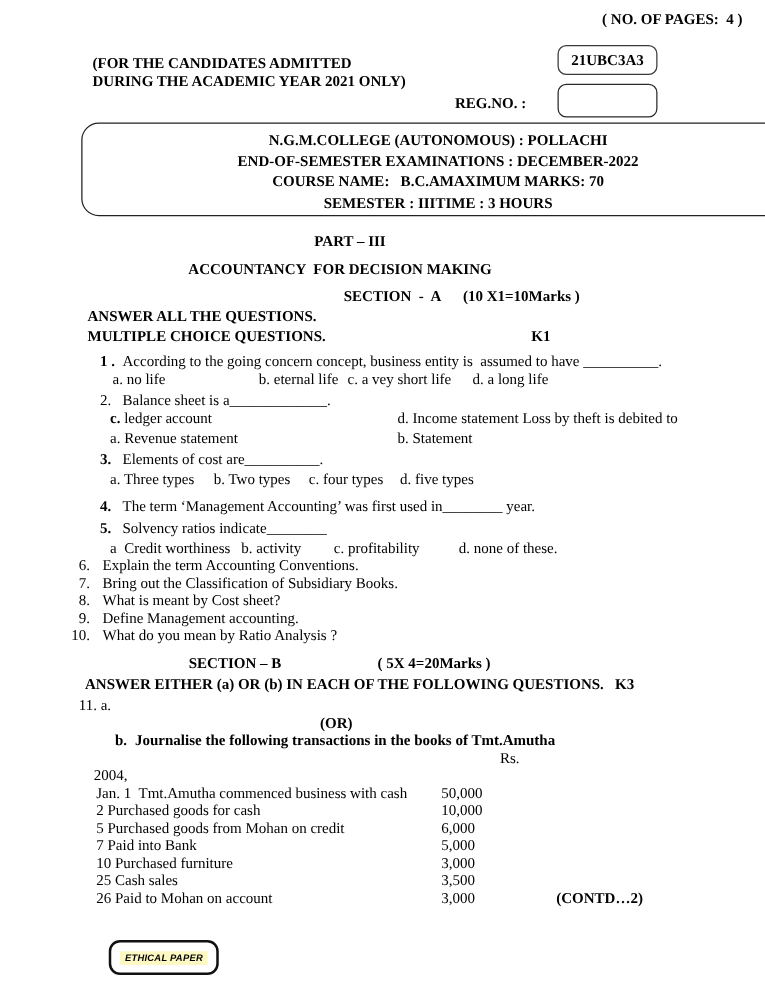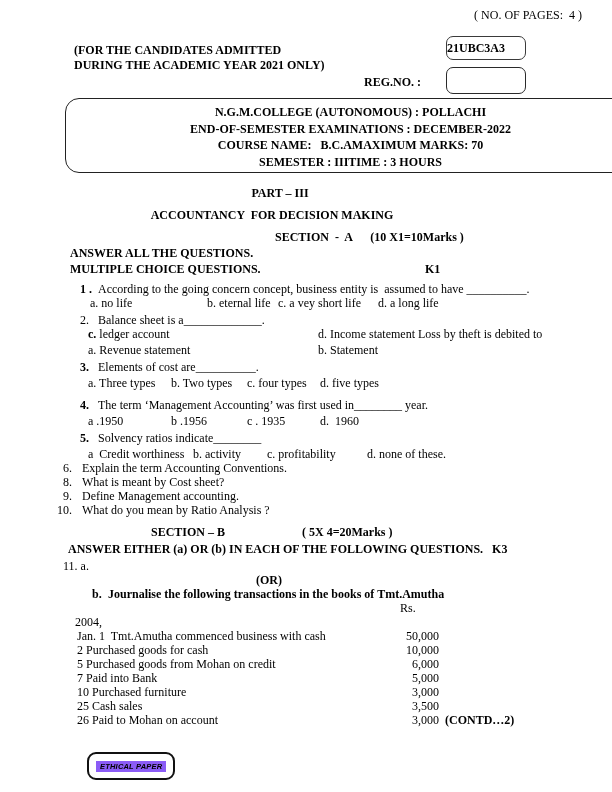--- a/index.html
+++ b/index.html
@@ -5,26 +5,26 @@
   html,body { margin:0; padding:0; background:#e8e8e8; }
   .page {
     position:relative; width:612px; height:792px; margin:0 auto;
     background:#ffffff; color:#000;
     font-family:"Liberation Serif", serif; font-size:12px; line-height:14px;
     overflow:hidden;
   }
   [data-bind] { white-space:pre; }
   .b { font-weight:bold; }
   
-  .no-pages { position:absolute; top:8px; right:30px; font-weight:normal; }
+  .no-pages { position:absolute; top:8px; right:18px; font-weight:bold; }
   .cand-note { position:absolute; left:74px; top:43px; font-weight:bold; line-height:14.5px; }
   .code-box {
     position:absolute; left:446px; top:36px; width:78px; height:22px;
     border:1.7px solid #3a3a3a; border-radius:7px;
-    display:flex; align-items:center; font-weight:bold;
+    display:flex; align-items:center; justify-content:center; font-weight:bold;
   }
   .reg-label { position:absolute; left:364px; top:75px; font-weight:bold; }
   .reg-box {
     position:absolute; left:446px; top:67px; width:78px; height:25px;
     border:1.4px solid #2a2a2a; border-radius:7px; background:#fff;
   }
   
   .head-box {
     position:absolute; left:65px; top:98px; width:571px; height:75px;
     border:1.8px solid #222; border-radius:14px; box-sizing:border-box;
@@ -56,29 +56,29 @@
   .sq-no { display:inline-block; width:22px; text-align:right; }
   .sq-txt { margin-left:10px; }
   .secB-line { margin-top:8px; font-weight:bold; margin-left:81px; }
   .secB-line .ttl { display:inline-block; width:148px; }
   .either { margin-top:3px; font-weight:bold; margin-left:-2px; }
   .or-line { margin-top:0; margin-left:186px; font-weight:bold; }
   .rs-line { margin-left:330px; }
   .year-line { margin-left:5px; }
   .trans { margin-left:7px; }
   .t-desc { left:0; }
-  .t-amt { left:297px; width:65px; text-align:right; }
+  .t-amt { left:276px; width:65px; }
   .t-contd { left:368px; font-weight:bold; }
   
   .stamp {
     position:absolute; left:87px; top:752px;
     border:2px solid #111; border-radius:9px; padding:4px 7px; background:#fff;
   }
   .stamp-inner {
-    background:#8b5cf6; color:#000; padding:1px 4px;
+    background:#fef9c3; color:#000; padding:1px 4px;
     font-family:"Liberation Sans", sans-serif; font-size:7.5px; font-weight:bold; font-style:italic;
     letter-spacing:0.2px;
   }
 </style>
 </head>
 <body>
 
 <div class="page">
 
   <div class="no-pages" data-bind="meta.no_of_pages">( NO. OF PAGES:  4 )</div>
@@ -157,44 +157,41 @@
       <span class="abs" style="left:18px" data-bind="section_a.mcq.2.options.0">a. Three types</span>
       <span class="abs" style="left:101px" data-bind="section_a.mcq.2.options.1">b. Two types</span>
       <span class="abs" style="left:177px" data-bind="section_a.mcq.2.options.2">c. four types</span>
       <span class="abs" style="left:250px" data-bind="section_a.mcq.2.options.3">d. five types</span>
     </div>
 
     <div class="row gap8">
       <span class="abs q-no b" data-bind="section_a.mcq.3.no">4.</span>
       <span class="abs q-txt" data-bind="section_a.mcq.3.text">The term ‘Management Accounting’ was first used in________ year.</span>
     </div>
-    <div class="row gap2">
-      <span class="abs" style="left:18px" data-bind="section_a.mcq.3.options.0">a .1950</span>
-      <span class="abs" style="left:101px" data-bind="section_a.mcq.3.options.1">b .1956</span>
-      <span class="abs" style="left:177px" data-bind="section_a.mcq.3.options.2">c . 1935</span>
-      <span class="abs" style="left:250px" data-bind="section_a.mcq.3.options.3">d.  1960</span>
-    </div>
 
     <div class="row gap3">
       <span class="abs q-no b" data-bind="section_a.mcq.4.no">5.</span>
       <span class="abs q-txt" data-bind="section_a.mcq.4.text">Solvency ratios indicate________</span>
     </div>
     <div class="row gap2">
       <span class="abs" style="left:18px" data-bind="section_a.mcq.4.options.0">a  Credit worthiness</span>
       <span class="abs" style="left:123px" data-bind="section_a.mcq.4.options.1">b. activity</span>
       <span class="abs" style="left:197px" data-bind="section_a.mcq.4.options.2">c. profitability</span>
       <span class="abs" style="left:297px" data-bind="section_a.mcq.4.options.3">d. none of these.</span>
     </div>
 
 
     <div class="shortq">
       <div class="row">
         <span class="sq-no" data-bind="section_a.short_questions.0.no">6.</span><span class="sq-txt" data-bind="section_a.short_questions.0.text">Explain the term Accounting Conventions.</span>
       </div>
       <div class="row">
+        <span class="sq-no" data-bind="section_a.short_questions.1.no">7.</span><span class="sq-txt" data-bind="section_a.short_questions.1.text">Bring out the Classification of Subsidiary Books.</span>
+      </div>
+      <div class="row">
         <span class="sq-no" data-bind="section_a.short_questions.2.no">8.</span><span class="sq-txt" data-bind="section_a.short_questions.2.text">What is meant by Cost sheet?</span>
       </div>
       <div class="row">
         <span class="sq-no" data-bind="section_a.short_questions.3.no">9.</span><span class="sq-txt" data-bind="section_a.short_questions.3.text">Define Management accounting.</span>
       </div>
       <div class="row">
         <span class="sq-no" data-bind="section_a.short_questions.4.no">10.</span><span class="sq-txt" data-bind="section_a.short_questions.4.text">What do you mean by Ratio Analysis ?</span>
       </div>
     </div>
 

